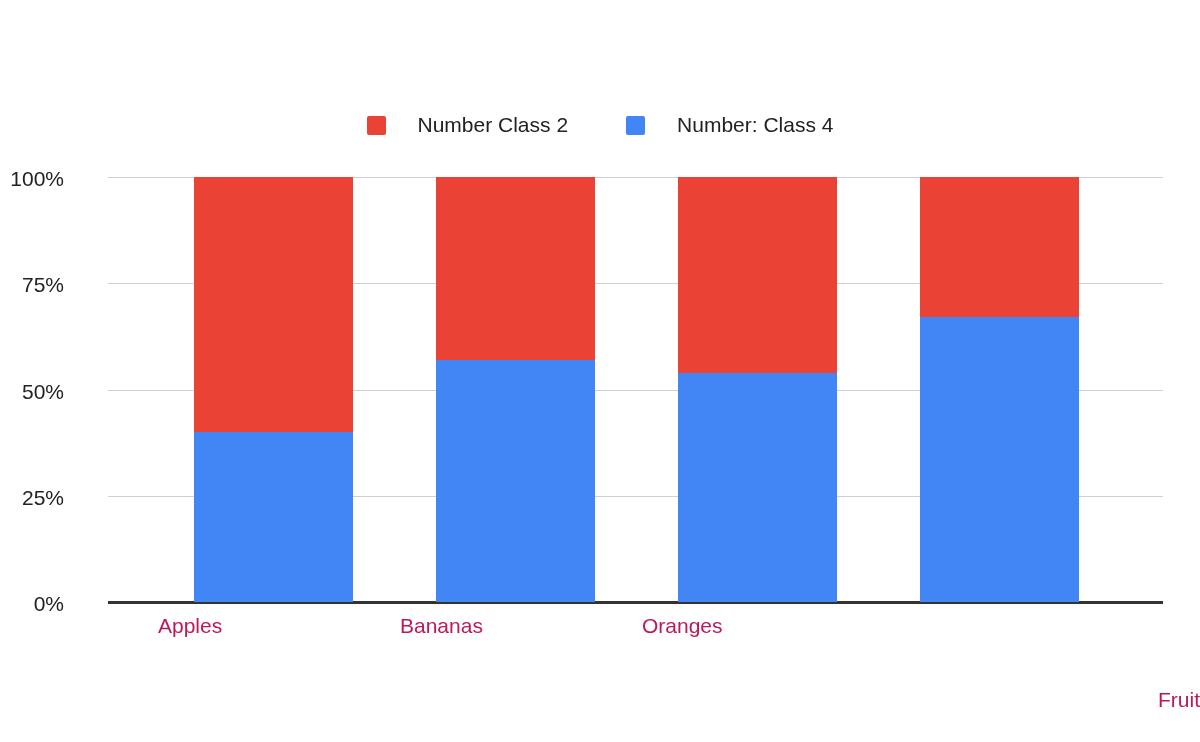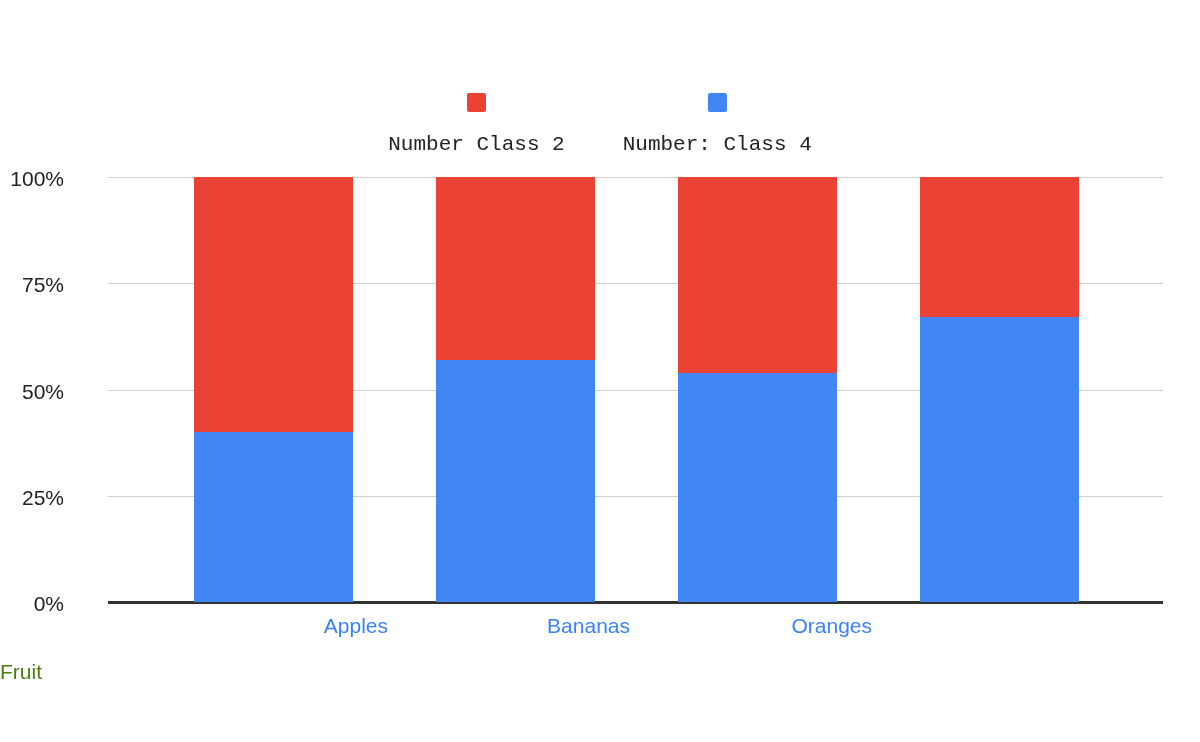--- a/index.html
+++ b/index.html
@@ -41,24 +41,23 @@
     width: 1200px;
     height: 34px;
     display: flex;
     flex-direction: row;
     align-items: center;
     justify-content: center;
     gap: 58px;
   }
   .legend-item {
     display: flex;
-    flex-direction: column;
+    flex-direction: row;
     align-items: center;
-    gap: 21px;
-    font-family: Liberation Mono, monospace;
+    gap: 32px;
   }
   .legend-swatch {
     width: 19px;
     height: 19px;
     border-radius: 2px;
     flex: 0 0 auto;
   }
   .legend-label {
     font-size: 21px;
     color: #222222;
@@ -110,35 +109,35 @@
     left: 0;
     width: 159px;
   }
   .seg-class1 { background: #4285F4; }
   .seg-class2 { background: #EA4335; }
 
   .xtick-label {
     position: absolute;
     top: 613px;
     width: 230px;
-    text-align: right;
+    text-align: left;
     font-size: 21px;
-    color: #3b82f6;
+    color: #be185d;
     line-height: 26px;
     white-space: nowrap;
   }
 
   #x-axis-title {
     position: absolute;
     left: 0;
-    top: 660px;
+    top: 688px;
     width: 1200px;
-    text-align: left;
+    text-align: right;
     font-size: 21px;
-    color: #4d7c0f;
+    color: #be185d;
     line-height: 24px;
   }
 </style>
 </head>
 <body>
 
 <div id="chart-root">
 
 
   <div id="legend">

